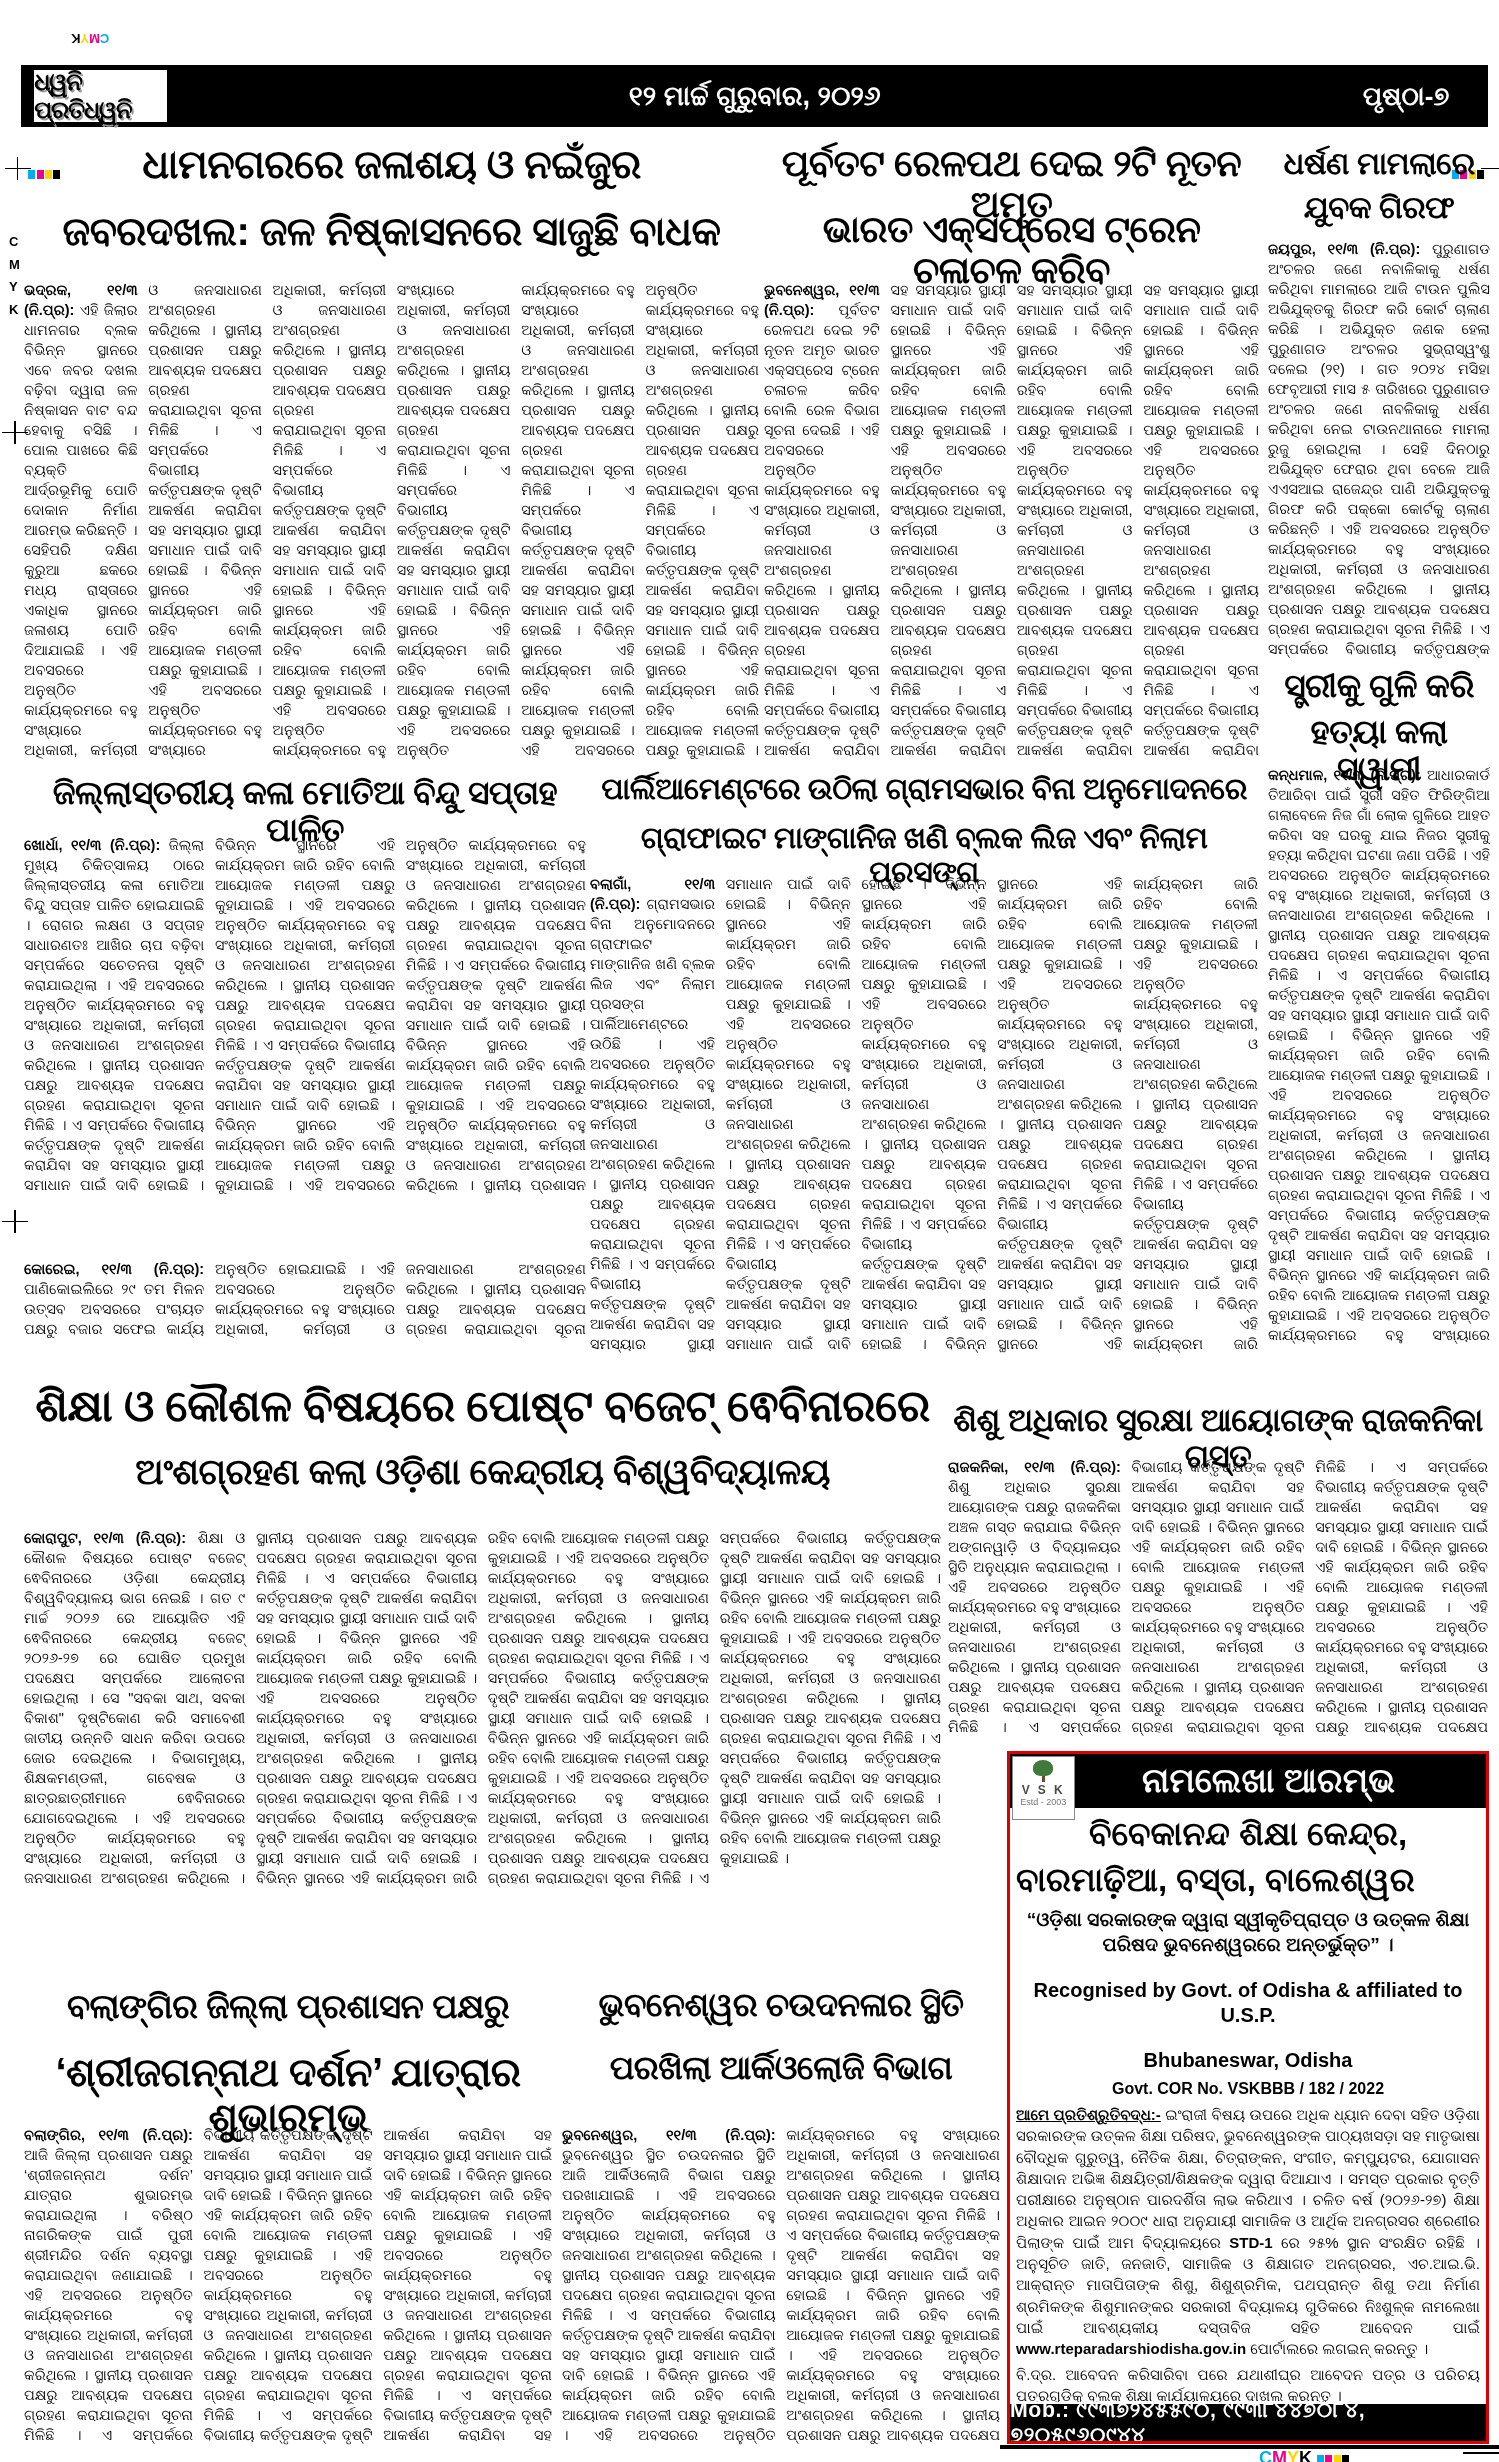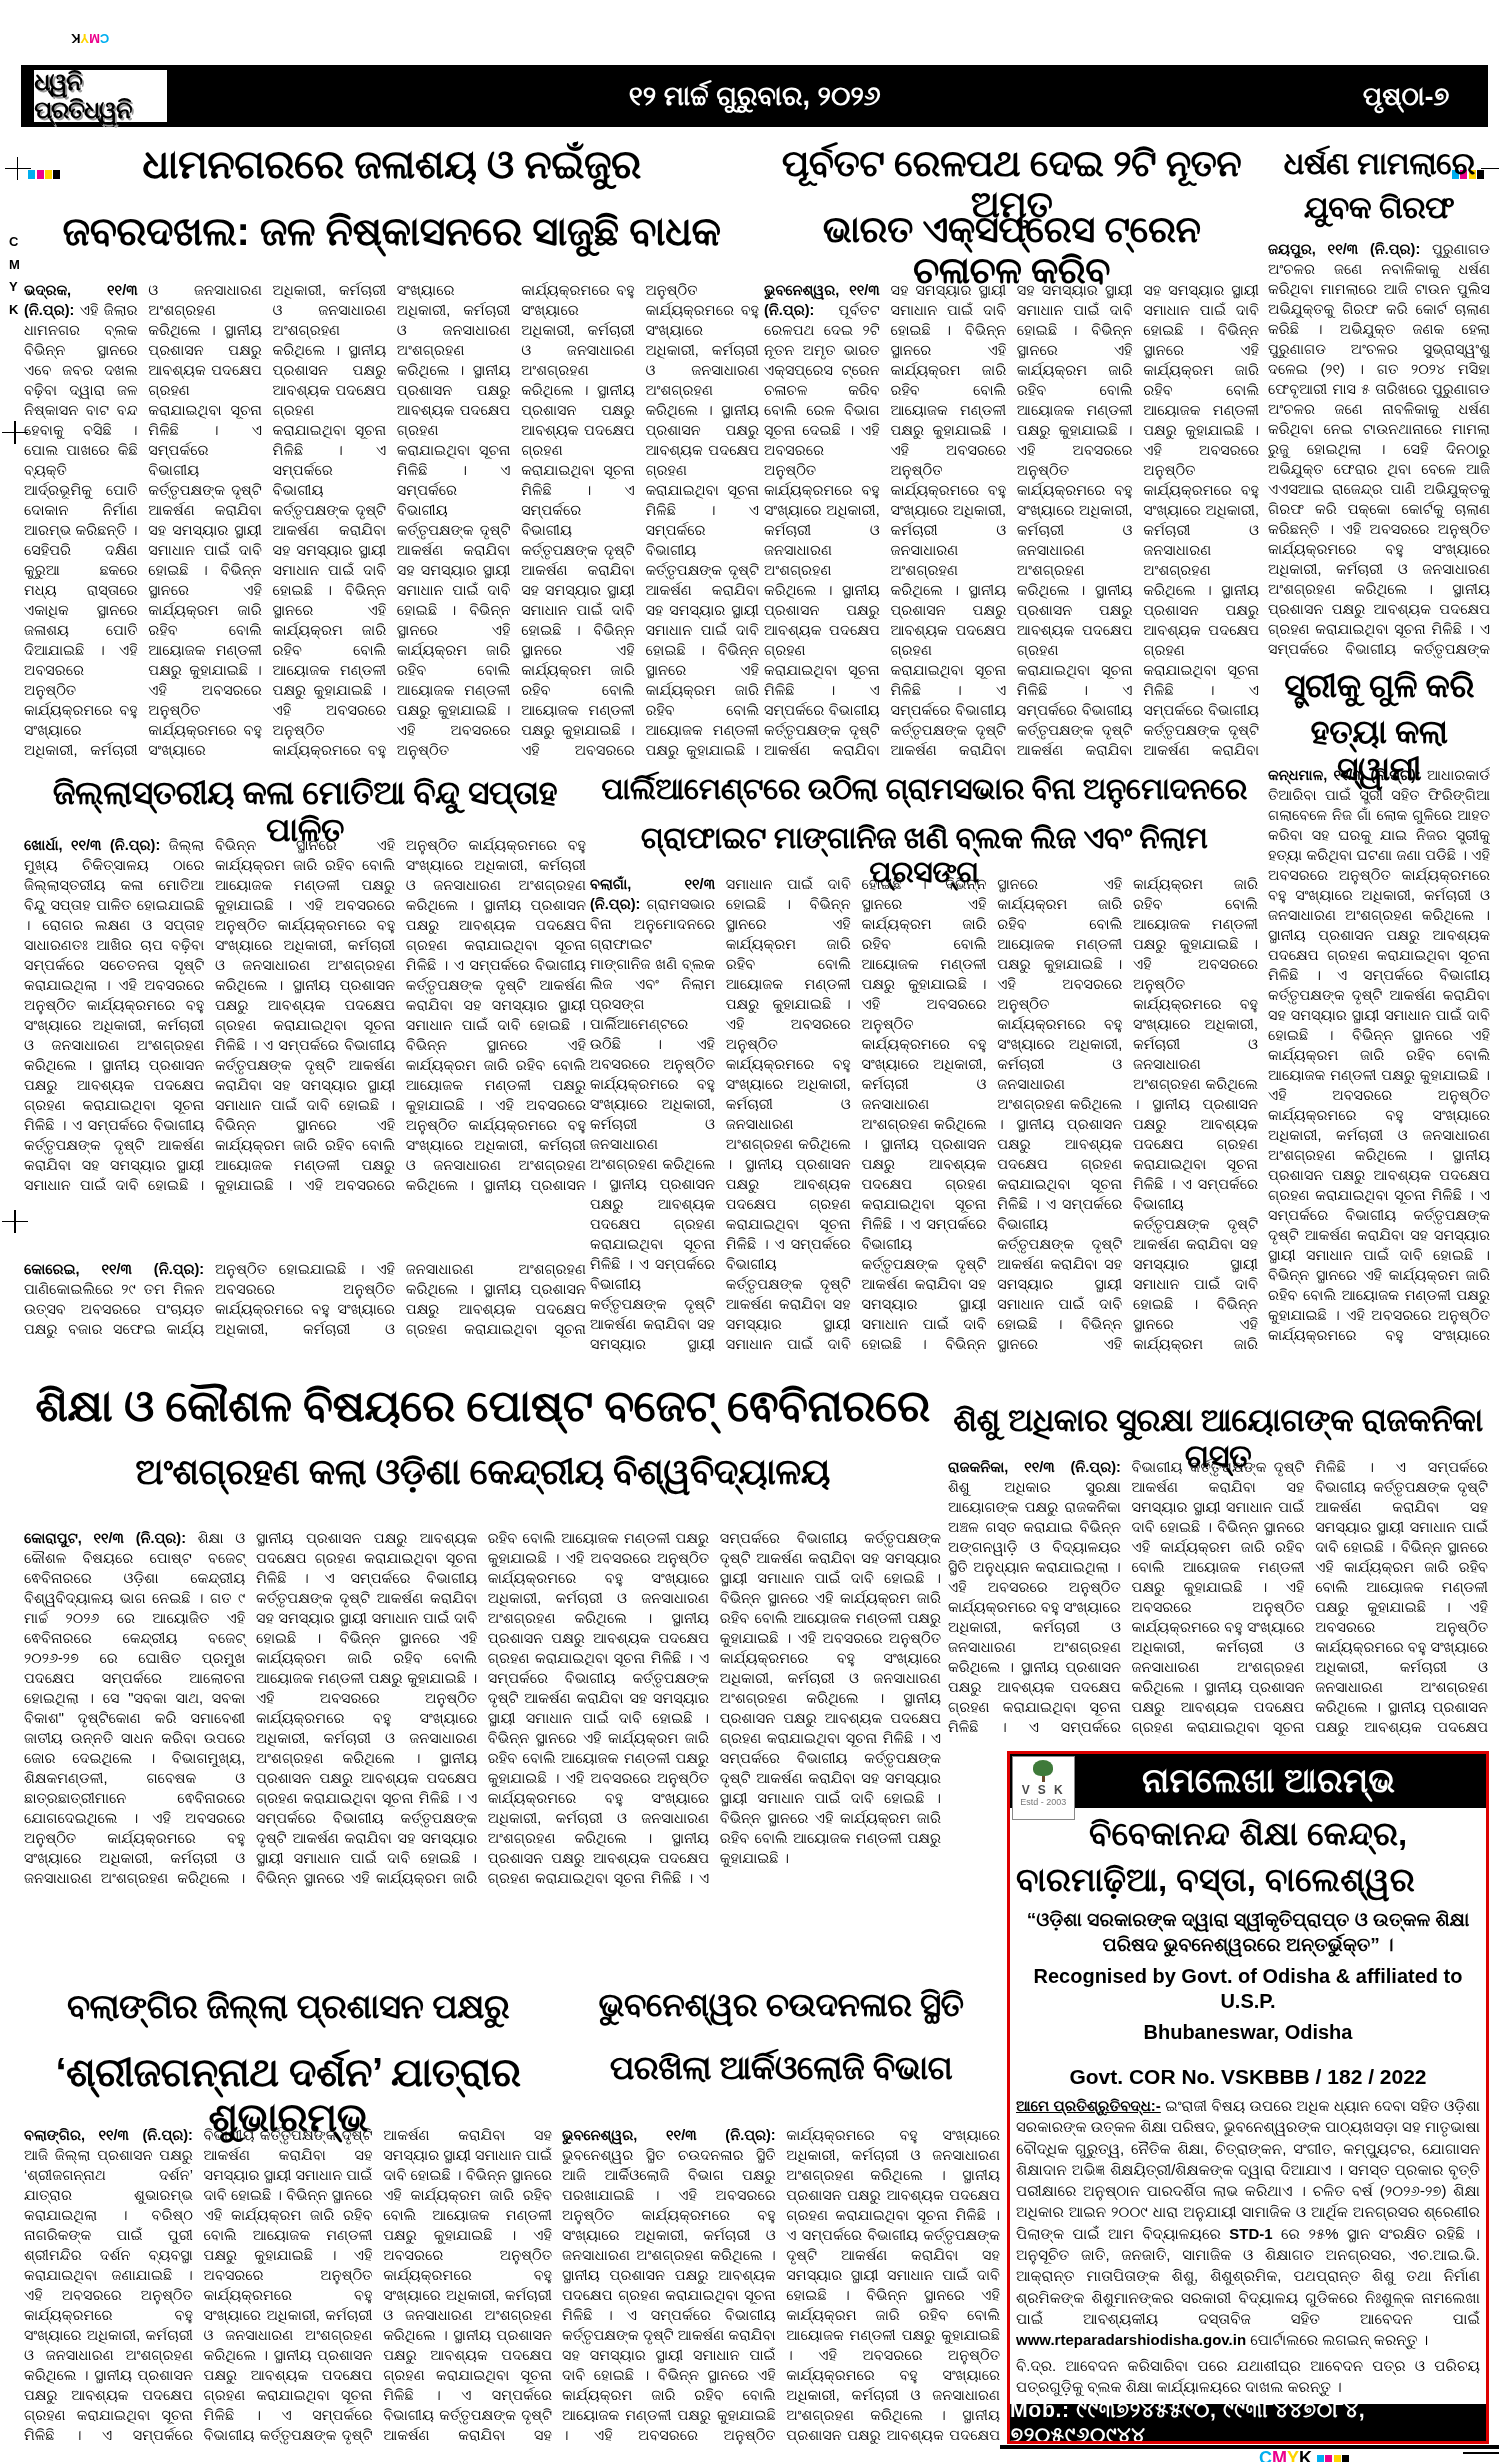--- a/index.html
+++ b/index.html
@@ -29,22 +29,22 @@
   .ad-logo{position:absolute;left:1.8px;top:1.8px;width:63px;height:64px;background:#fff;border:0.6px solid #888;
            z-index:3;text-align:center;font-weight:700;color:#3a6b35;box-sizing:border-box;padding-top:3.6px;}
   .ad-logo .tree{width:20px;height:15.4px;background:#3f7a3a;border-radius:50% 50% 40% 40%;margin:0 auto;}
   .ad-logo .trunk{width:3.6px;height:6px;background:#6b4a2b;margin:0 auto 1.2px;}
   .ad-logo .vsk{font-size:12px;letter-spacing:2.4px;color:#4a4a4a;}
   .ad-logo .estd{font-size:9px;color:#777;font-weight:400;}
   .ad-inner{position:absolute;left:6px;right:6px;top:57px;bottom:39px;overflow:hidden;}
   .ad-t1{font-size:33px;font-weight:800;text-align:center;margin-top:3.6px;}
   .ad-t2{font-size:33px;font-weight:800;text-align:left;margin-top:7px;}
   .ad-quote{font-size:19px;font-weight:700;text-align:center;margin-top:7.1px;line-height:1.35;}
-  .ad-rec{font-size:20px;font-weight:700;text-align:center;margin-top:6px;line-height:1.25;}
-  .ad-cor{font-size:21px;font-weight:700;text-align:center;margin-top:20px;}
+  .ad-rec{font-size:20px;font-weight:700;text-align:center;margin-top:20px;line-height:1.25;}
+  .ad-cor{font-size:16px;font-weight:700;text-align:center;margin-top:7px;}
   .ad-p{font-size:15px;line-height:21.3px;text-align:justify;margin-top:6px;}
   .ad-p .ul{text-decoration:underline;font-weight:700;}
   .ad-p .bb{font-weight:800;}
   .ad-note{font-size:15px;line-height:21px;text-align:justify;margin-top:4.7px;}
   .ad-mob{position:absolute;left:0;right:0;bottom:0;height:37px;background:#000;color:#fff;
           display:flex;align-items:center;justify-content:center;font-size:21.3px;font-weight:800;letter-spacing:0.6px;}
   
   .reg{position:absolute;font-size:13px;font-weight:700;}
   .reg .c{color:#00aeef}.reg .m{color:#ec008c}.reg .y{color:#ffd400}.reg .k{color:#000}
   .sw{display:inline-block;width:7.1px;height:9.5px;margin-right:1.2px;vertical-align:middle;}

